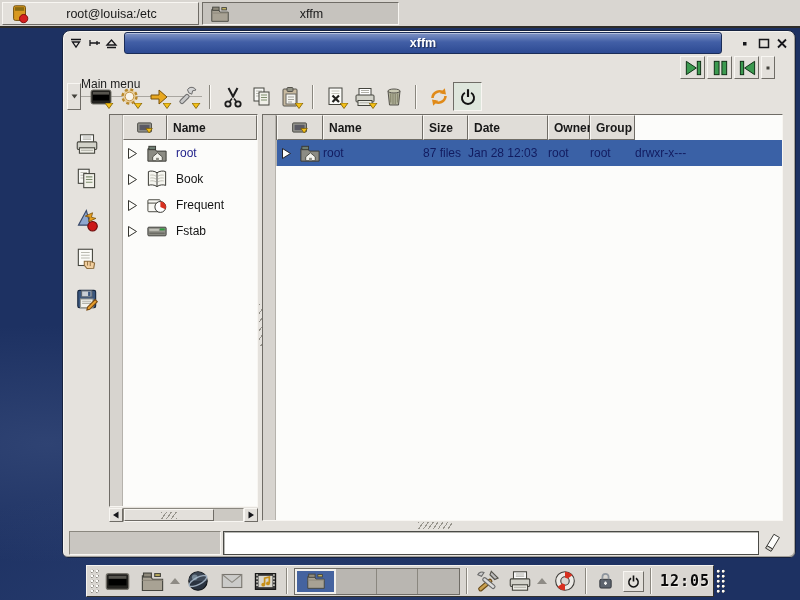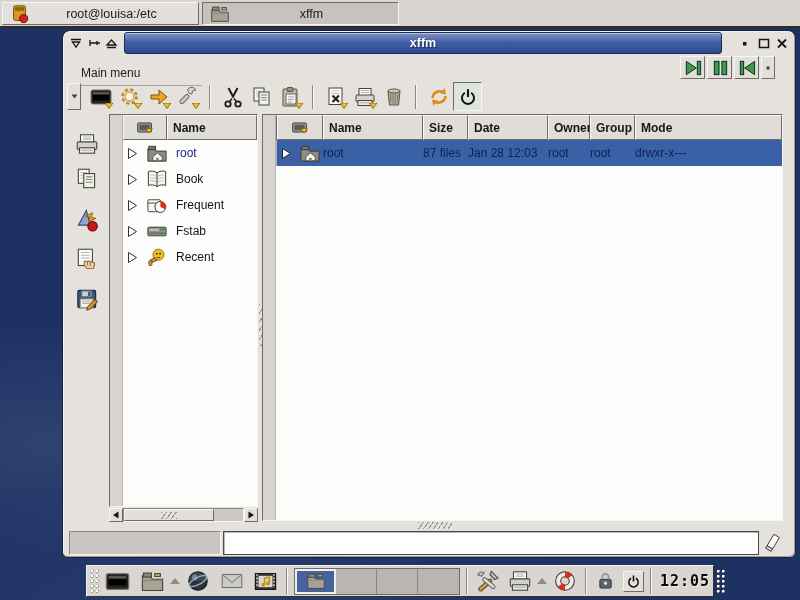--- a/index.html
+++ b/index.html
@@ -33,21 +33,21 @@
     background:#e5e2dd; border-radius:7px 0 0 0; }
   .tb-side.right { width:72px; border-radius:0 7px 0 0; justify-content:flex-end; }
   .tb-glyph { width:15px; height:13px; display:flex; align-items:center; justify-content:center; cursor:pointer; }
   #tb-title { flex:1; line-height:20px; text-align:center; color:#fff; font-weight:bold; font-size:12.5px;
     background:linear-gradient(#8295c5, #425fa6 45%, #2d4a93);
     border:1px solid #1b2d58; border-radius:3px; box-shadow:inset 0 1px 0 rgba(255,255,255,.4);
     text-shadow:1px 1px 1px #1c2c55; }
 
   
   #menubar { position:absolute; left:2px; top:24px; right:2px; height:26px; }
-  #menu-main { position:absolute; left:12px; top:8px; width:125px; padding:3px 4px 5px 4px;
+  #menu-main { position:absolute; left:12px; top:19px; width:125px; padding:3px 4px 5px 4px;
     border-bottom:1px solid #a9a6a0; color:#1c1c1c; cursor:pointer; }
   #navbtns { position:absolute; right:20px; top:25px; display:flex; gap:2px; }
   .navb { width:25px; height:23px; display:flex; align-items:center; justify-content:center; cursor:pointer; }
   .navb.small { width:14px; }
 
   
   #toolbar { position:absolute; left:4px; top:50px; right:4px; height:31px; display:flex; align-items:center; }
   .tbtn { position:relative; width:29px; height:29px; display:flex; align-items:center; justify-content:center; cursor:pointer; }
   .tbtn .oarr { position:absolute; right:1px; bottom:1px; }
   .tsep { width:0; height:24px; border-left:1px solid #8a877f; border-right:1px solid #fbf9f5; margin:0 7px; }
@@ -566,29 +566,20 @@
         </div>
         <div class="trow">
           <svg class="texp" viewBox="0 0 11 13">
               <path d="M1.5 1.5 v10 l8 -5 z" fill="#fdfdfa" stroke="#33332e"></path>
             </svg>
           <svg width="24" height="23" viewBox="0 0 24 24">
               <use href="#g-fstab"></use>
             </svg>
           <span class="tlabel">Fstab</span>
         </div>
-        <div class="trow">
-          <svg class="texp" viewBox="0 0 11 13">
-              <path d="M1.5 1.5 v10 l8 -5 z" fill="#fdfdfa" stroke="#33332e"></path>
-            </svg>
-          <svg width="24" height="23" viewBox="0 0 24 24">
-              <use href="#g-recent"></use>
-            </svg>
-          <span class="tlabel">Recent</span>
-        </div>
       </div>
       <div id="tree-hscroll">
         <span class="sbtn raised">
           <svg width="8" height="8" viewBox="0 0 8 8">
               <path d="M6.5 0.5 v7 l-5.5 -3.5 z" fill="#16161a"></path>
             </svg>
           </span>
         <span class="strack">
           <span class="sthumb">
               <span class="hatch sm"></span>
@@ -613,21 +604,20 @@
         <span class="hc icn">
           <svg width="22" height="19" viewBox="0 0 24 20">
               <use href="#g-hdrico"></use>
             </svg>
           </span>
         <span class="hc">Name</span>
         <span class="hc">Size</span>
         <span class="hc">Date</span>
         <span class="hc">Owner</span>
         <span class="hc">Group</span>
-        <span class="hc">Mode</span>
       </div>
       <div class="fgrid frow">
         <span class="c0"></span>
         <span class="cexp">
           <svg width="11" height="13" viewBox="0 0 11 13">
               <path d="M1.5 1.5 v10 l8 -5 z" fill="#fdfdfa" stroke="#22222a"></path>
             </svg>
           <svg width="24" height="23" viewBox="0 0 24 24">
               <use href="#g-home"></use>
             </svg>

